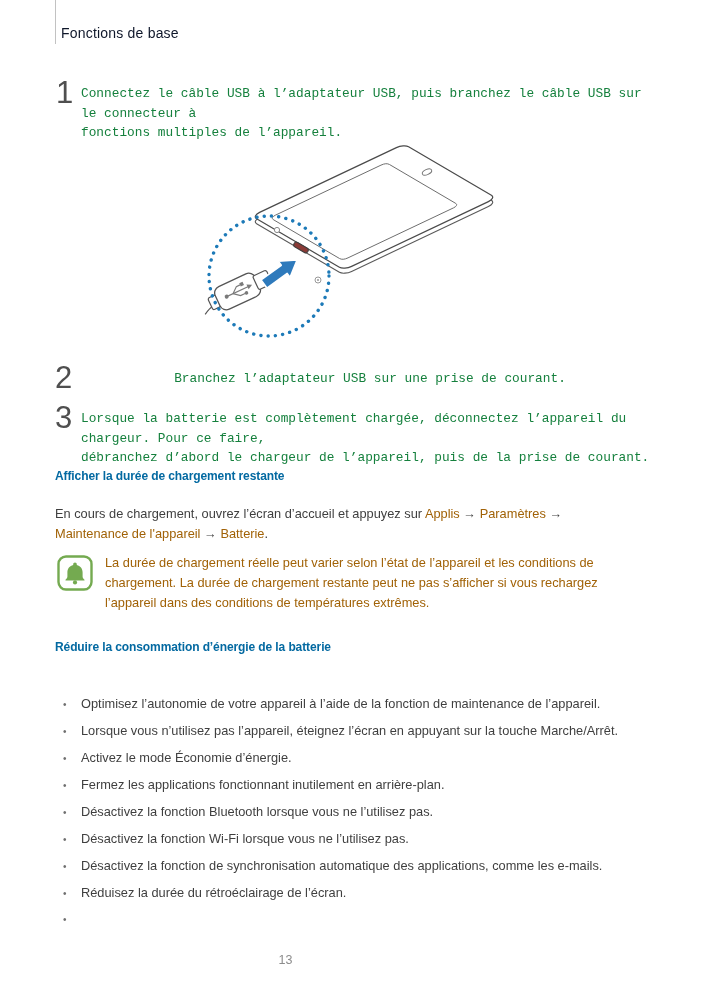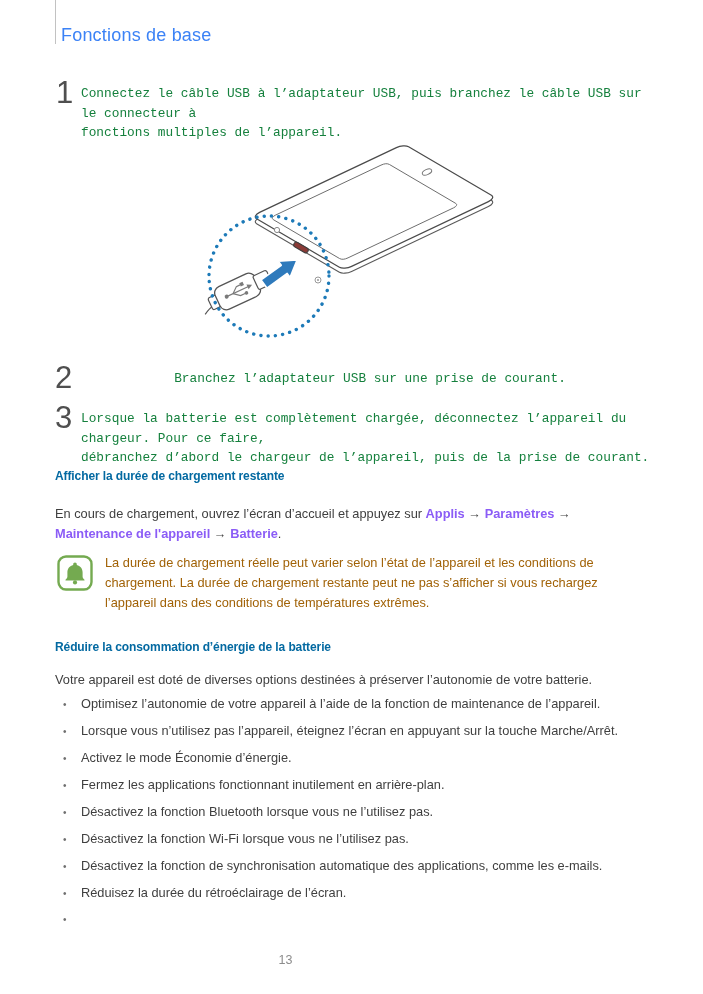--- a/index.html
+++ b/index.html
@@ -4,26 +4,26 @@
 <style>
   html,body{margin:0;padding:0;}
   body{
     width:703px;height:994px;background:#ffffff;
     font-family:"Liberation Sans","DejaVu Sans",sans-serif;
     color:#3f3f3f;
   }
   .page{position:relative;width:703px;height:994px;overflow:hidden;background:#fff;}
   .abs{position:absolute;}
   .hdr-line{left:55px;top:0;width:1px;height:44px;background:#c2c2c2;}
-  .hdr-text{left:61px;top:25px;font-size:18px;color:#3b82f6;letter-spacing:0.2px;}
+  .hdr-text{left:61px;top:25px;font-size:14px;color:#0f172a;letter-spacing:0.2px;}
   .step-num{font-size:31px;line-height:26px;color:#4f4f4f;font-weight:400;}
   .body-text{font-size:12.8px;line-height:19.5px;color:#15803d;white-space:pre-line;font-family:Liberation Mono, monospace;}
   .para{font-size:12.8px;line-height:20px;color:#3f3f3f;}
   .sec-title{font-size:12px;font-weight:700;color:#0369a1;letter-spacing:-0.1px;}
-  b{font-weight:700;color:#8b5cf6;}
+  b{font-weight:400;color:#a16207;}
   .note-text{font-size:12.8px;line-height:20px;color:#a16207;white-space:pre-line;}
   ul.bullets{list-style:none;margin:0;padding:0;}
   ul.bullets li{
     font-size:12.8px;line-height:20px;margin-bottom:6px;color:#3f3f3f;
     display:flex;align-items:baseline;
   }
   ul.bullets li .dot{
     flex:none;width:18px;color:#6f6f6f;font-size:10px;
   }
   .page-num{left:0;top:953px;width:571px;text-align:center;font-size:12.5px;color:#8c8c8c;}
@@ -107,21 +107,20 @@
   <svg class="abs" style="left:57px;top:555px;" width="36" height="36" viewBox="0 0 36 36">
     <rect x="1.5" y="1.5" width="33" height="33" rx="7.5" fill="#ffffff" stroke="#74aa50" stroke-width="2.4"></rect>
     <path d="M18 7.6 c-1 0 -1.8 0.8 -1.8 1.8 v0.7 c-3.4 0.8 -5.8 3.7 -5.8 7.3 v4.2 c0 1.3 -0.8 2.3 -1.9 3.1 v0.7 h19 v-0.7 c-1.1 -0.8 -1.9 -1.8 -1.9 -3.1 v-4.2 c0 -3.6 -2.4 -6.5 -5.8 -7.3 v-0.7 c0 -1 -0.8 -1.8 -1.8 -1.8 z" fill="#74aa50"></path>
     <circle cx="18" cy="27.4" r="2.1" fill="#74aa50"></circle>
   </svg>
   <div class="abs note-text" style="left:105px;top:553px;width:550px;">La durée de chargement réelle peut varier selon l’état de l’appareil et les conditions de
 chargement. La durée de chargement restante peut ne pas s’afficher si vous rechargez
 l’appareil dans des conditions de températures extrêmes.</div>
 
   <div class="abs sec-title" style="left:55px;top:640px;">Réduire la consommation d’énergie de la batterie</div>
-  <div class="abs para" style="left:55px;top:670px;width:600px;">Votre appareil est doté de diverses options destinées à préserver l’autonomie de votre batterie.</div>
 
   <ul class="abs bullets" style="left:63px;top:694px;width:592px;">
     <li>
         <span class="dot">•</span>
         <span>Optimisez l’autonomie de votre appareil à l’aide de la fonction de maintenance de l’appareil.</span>
       </li>
     <li>
         <span class="dot">•</span>
         <span>Lorsque vous n’utilisez pas l’appareil, éteignez l’écran en appuyant sur la touche Marche/Arrêt.</span>
       </li>

